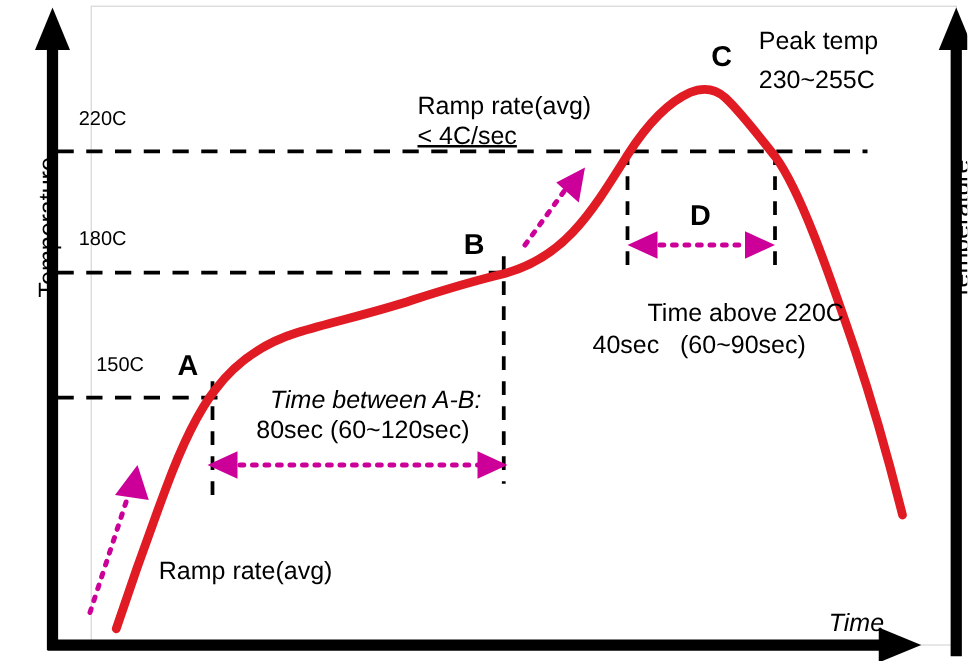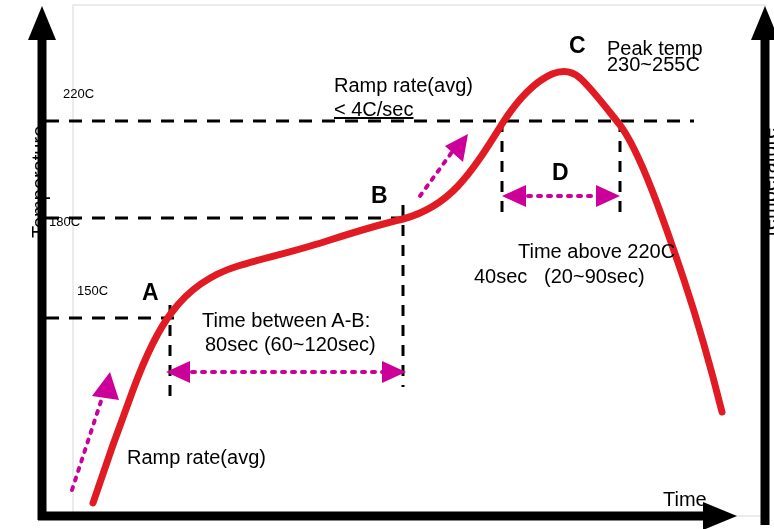--- a/index.html
+++ b/index.html
@@ -20,21 +20,21 @@
     left: 0;
     top: 0;
   }
   .txt {
     position: absolute;
     color: #000000;
     white-space: pre;
     line-height: 1.12;
   }
   .lbl-temp-tick {
-    font-size: 13px;
+    font-size: 16px;
   }
   .lbl-point {
     font-size: 23px;
     font-weight: bold;
   }
   .lbl-note {
     font-size: 20px;
   }
   .axis-title {
     font-size: 20px;
@@ -115,38 +115,38 @@
     <g>
       <line x1="420" y1="196" x2="452" y2="152" stroke="#cc0099" stroke-width="4" stroke-dasharray="3,7" stroke-linecap="round"></line>
       <polygon points="468,134 445,146 463,162" fill="#cc0099"></polygon>
     </g>
   </svg>
 
   <div class="txt axis-title rot-left" style="left:28px; top:238px;">Temperature</div>
 
   <div class="txt axis-title rot-right" style="left:758px; top:240px;">Temperature</div>
 
-  <div class="txt axis-title" style="left:663px; top:488px;">Time</div>
+  <div class="txt axis-title" style="left:663px; top:488px;font-style:italic;">Time</div>
 
   <div class="txt lbl-temp-tick" style="left:63px; top:87px;">220C</div>
-  <div class="txt lbl-temp-tick" style="left:49px; top:183px;margin-top:32px;">180C</div>
+  <div class="txt lbl-temp-tick" style="left:63px; top:183px;">180C</div>
   <div class="txt lbl-temp-tick" style="left:77px; top:284px;">150C</div>
 
   <div class="txt lbl-point" style="left:142px; top:280px;">A</div>
   <div class="txt lbl-point" style="left:371px; top:183px;">B</div>
   <div class="txt lbl-point" style="left:569px; top:33px;">C</div>
   <div class="txt lbl-point" style="left:552px; top:160px;">D</div>
 
   <div class="txt lbl-note" style="left:334px; top:74px;">Ramp rate(avg)</div>
   <div class="txt lbl-note" style="left:334px; top:98px;text-decoration:underline;">&lt; 4C/sec</div>
 
-  <div class="txt lbl-note" style="left:607px; top:37px;">Peak temp</div>
+  <div class="txt lbl-note" style="left:607px; top:22px;">Peak temp</div>
   <div class="txt lbl-note" style="left:607px; top:53px;">230~255C</div>
 
   <div class="txt lbl-note" style="left:474px; top:240px;margin-left:44px;">Time above 220C</div>
-  <div class="txt lbl-note" style="left:474px; top:265px;">40sec   (20~90sec)</div>
+  <div class="txt lbl-note" style="left:474px; top:265px;">40sec   (60~90sec)</div>
 
-  <div class="txt lbl-note" style="left:202px; top:309px;">Time between A-B:</div>
+  <div class="txt lbl-note" style="left:216px; top:309px;font-style:italic;">Time between A-B:</div>
   <div class="txt lbl-note" style="left:205px; top:333px;">80sec (60~120sec)</div>
 
   <div class="txt lbl-note" style="left:127px; top:446px;">Ramp rate(avg)</div>
 
 </div>
 
 </body></html>

